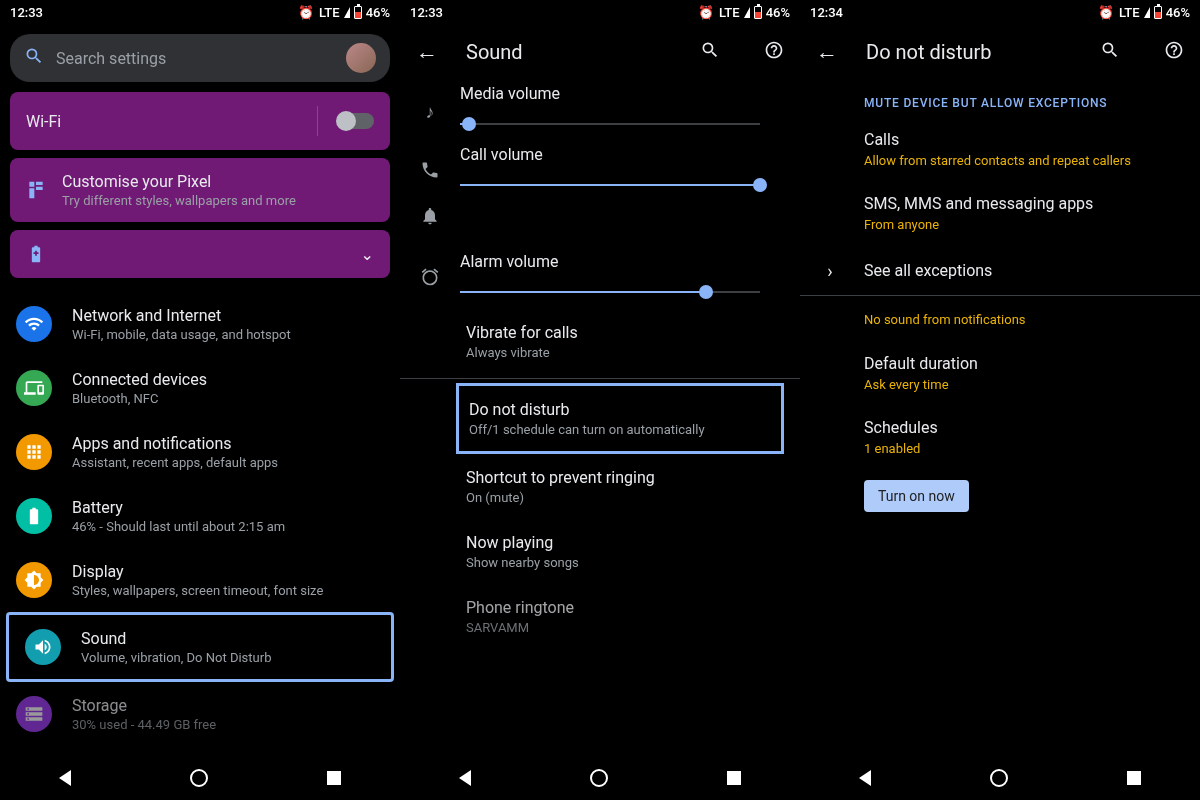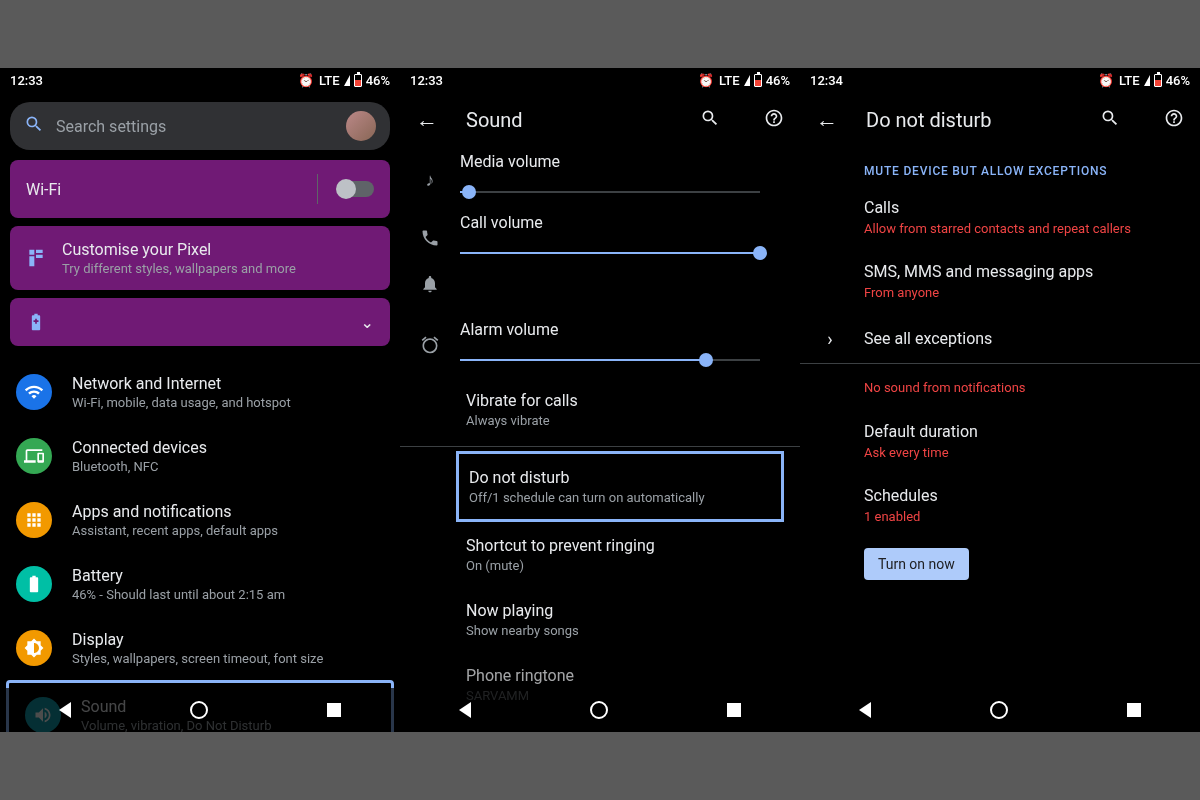--- a/index.html
+++ b/index.html
@@ -1,18 +1,18 @@
 <!DOCTYPE html>
 <html><head>
 <meta charset="utf-8">
 <style>
   * { margin:0; padding:0; box-sizing:border-box; font-family:Roboto,-apple-system,sans-serif; -webkit-font-smoothing:antialiased; }
   body { background:#5a5a5a; display:flex; justify-content:center; align-items:center; height:800px; width:1200px; }
   .phones { display:flex; gap:0; }
-  .phone { width:400px; height:664px; background:#000; color:#e8eaed; position:relative; overflow:hidden; }
+  .phone { width:400px; height:800px; background:#000; color:#e8eaed; position:relative; overflow:hidden; }
   .status-bar { height:24px; display:flex; justify-content:space-between; align-items:center; padding:0 10px; font-size:13px; font-weight:500; color:#fff; }
   .status-right { display:flex; align-items:center; gap:4px; }
   .tri { width:0; height:0; border-left:6px solid transparent; border-right:0 solid transparent; border-bottom:11px solid #fff; }
   .batt { width:8px; height:13px; border:1px solid #fff; border-radius:1px; position:relative; display:flex; align-items:flex-end; }
   .batt::before { content:''; position:absolute; top:-3px; left:2px; width:3px; height:2px; background:#fff; }
   .batt-fill { background:#f44336; width:100%; height:46%; }
   .alarm-ico { font-size:13px; }
 
   
   .search-pill { margin:10px; background:#303134; border-radius:20px; height:48px; display:flex; align-items:center; padding:0 14px; gap:12px; }
@@ -62,21 +62,21 @@
   .plain-row { padding:14px 20px 14px 66px; }
   .plain-row .t { font-size:16px; }
   .plain-row .s { font-size:13px; color:#9aa0a6; margin-top:3px; }
   .divider { height:1px; background:#3c4043; margin:4px 0; }
   .hl2 { border:3px solid #8ab4f8; margin:0 16px 0 56px; }
 
   
   .sect-hdr { color:#8ab4f8; font-size:12px; font-weight:500; letter-spacing:0.8px; padding:16px 20px 8px 64px; }
   .r3 { padding:12px 20px 12px 64px; }
   .r3 .t { font-size:16px; }
-  .r3 .s { font-size:13px; color:#ef4444; margin-top:3px; line-height:1.4; }
+  .r3 .s { font-size:13px; color:#eab308; margin-top:3px; line-height:1.4; }
   .r3-arrow { display:flex; align-items:center; padding:14px 20px; gap:24px; }
   .r3-arrow .arr { font-size:18px; width:20px; text-align:center; color:#e8eaed; }
   .pill-btn { display:inline-block; background:#aecbfa; color:#202124; padding:8px 14px; border-radius:4px; font-size:14px; margin:10px 0 0 64px; }
   .divider3 { height:1px; background:#3c4043; }
 
   svg { width:20px; height:20px; fill:currentColor; }
 </style>
 </head>
 <body>
 

